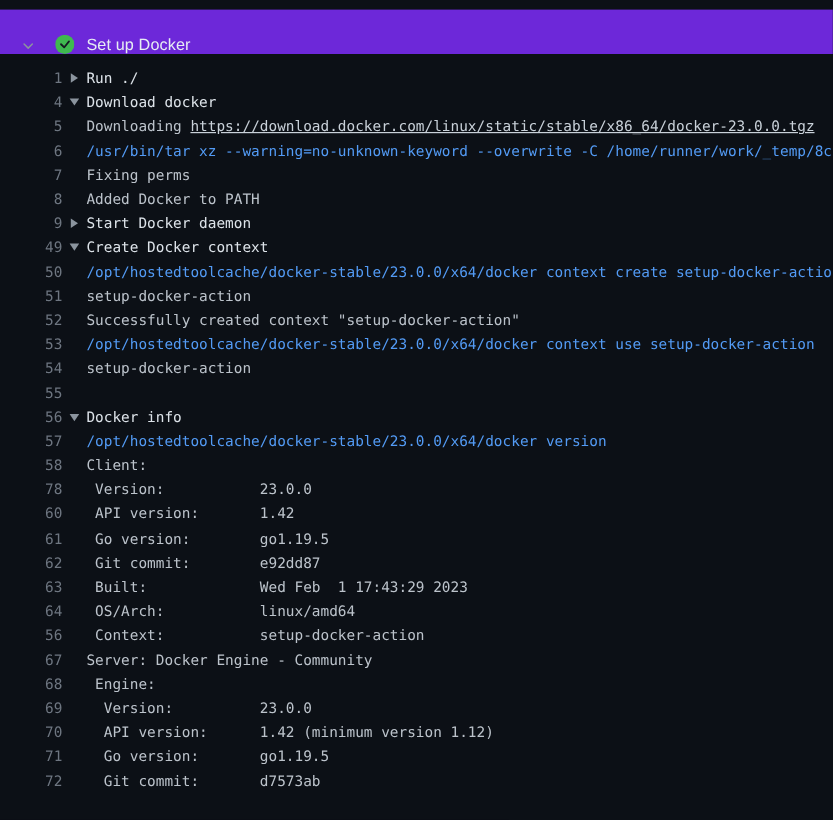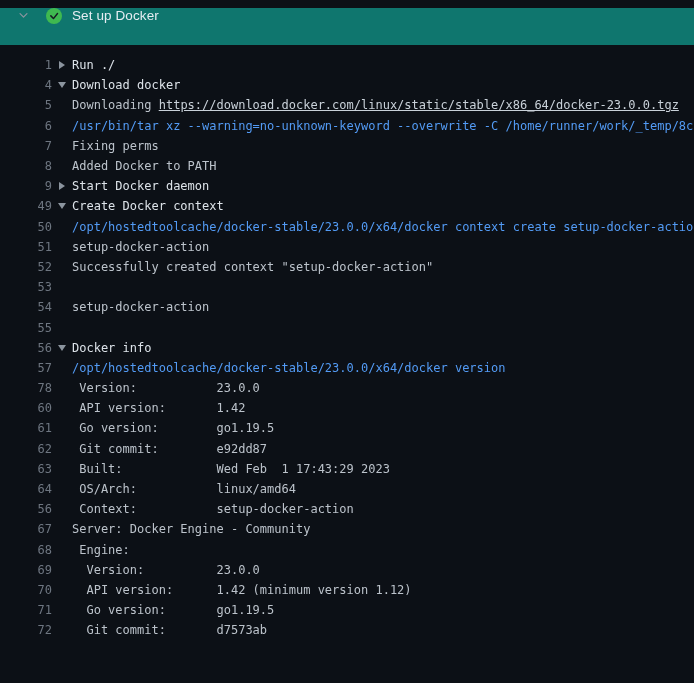--- a/index.html
+++ b/index.html
@@ -9,23 +9,23 @@
     overflow: hidden;
     font-family: "Liberation Sans", sans-serif;
   }
   .wrap { position: absolute; inset: 0; width: 694px; height: 683px; background: #0c1016; }
 
   
   .step-header {
     position: absolute;
     top: 8px; left: 0; right: 0;
     height: 37px;
-    background: #0f766e;
+    background: #6d28d9;
     display: flex;
-    align-items: flex-start;
+    align-items: flex-end;
     padding: 0 16px;
     cursor: pointer;
   }
   .chev {
     width: 14px; height: 14px;
     display: inline-flex; align-items: center; justify-content: center;
     margin-right: 16px;
     flex: none;
   }
   .status-icon {
@@ -120,25 +120,26 @@
       <div class="row"><span class="ln">4</span><span class="arrow-slot"><span class="tri-down"></span></span><span class="content group-label"><span class="plain">Download docker</span></span></div>
       <div class="row"><span class="ln">5</span><span class="arrow-slot"></span><span class="content"><span class="plain">Downloading </span><span class="link">https://download.docker.com/linux/static/stable/x86_64/docker-23.0.0.tgz</span></span></div>
       <div class="row"><span class="ln">6</span><span class="arrow-slot"></span><span class="content"><span class="cmd">/usr/bin/tar xz --warning=no-unknown-keyword --overwrite -C /home/runner/work/_temp/8c93</span></span></div>
       <div class="row"><span class="ln">7</span><span class="arrow-slot"></span><span class="content"><span class="plain">Fixing perms</span></span></div>
       <div class="row"><span class="ln">8</span><span class="arrow-slot"></span><span class="content"><span class="plain">Added Docker to PATH</span></span></div>
       <div class="row"><span class="ln">9</span><span class="arrow-slot"><span class="tri-right"></span></span><span class="content group-label"><span class="plain">Start Docker daemon</span></span></div>
       <div class="row"><span class="ln">49</span><span class="arrow-slot"><span class="tri-down"></span></span><span class="content group-label"><span class="plain">Create Docker context</span></span></div>
       <div class="row"><span class="ln">50</span><span class="arrow-slot"></span><span class="content"><span class="cmd">/opt/hostedtoolcache/docker-stable/23.0.0/x64/docker context create setup-docker-action</span></span></div>
       <div class="row"><span class="ln">51</span><span class="arrow-slot"></span><span class="content"><span class="plain">setup-docker-action</span></span></div>
       <div class="row"><span class="ln">52</span><span class="arrow-slot"></span><span class="content"><span class="plain">Successfully created context "setup-docker-action"</span></span></div>
-      <div class="row"><span class="ln">53</span><span class="arrow-slot"></span></div>
+      <div class="row"><span class="ln">53</span><span class="arrow-slot"></span><span class="content"><span class="cmd">/opt/hostedtoolcache/docker-stable/23.0.0/x64/docker context use setup-docker-action</span></span></div>
       <div class="row"><span class="ln">54</span><span class="arrow-slot"></span><span class="content"><span class="plain">setup-docker-action</span></span></div>
       <div class="row"><span class="ln">55</span><span class="arrow-slot"></span></div>
       <div class="row"><span class="ln">56</span><span class="arrow-slot"><span class="tri-down"></span></span><span class="content group-label"><span class="plain">Docker info</span></span></div>
       <div class="row"><span class="ln">57</span><span class="arrow-slot"></span><span class="content"><span class="cmd">/opt/hostedtoolcache/docker-stable/23.0.0/x64/docker version</span></span></div>
+      <div class="row"><span class="ln">58</span><span class="arrow-slot"></span><span class="content"><span class="plain">Client:</span></span></div>
       <div class="row"><span class="ln">78</span><span class="arrow-slot"></span><span class="content"><span class="plain"> Version:           23.0.0</span></span></div>
       <div class="row"><span class="ln">60</span><span class="arrow-slot"></span><span class="content"><span class="plain"> API version:       1.42</span></span></div>
       <div class="row"><span class="ln">61</span><span class="arrow-slot"></span><span class="content"><span class="plain"> Go version:        go1.19.5</span></span></div>
       <div class="row"><span class="ln">62</span><span class="arrow-slot"></span><span class="content"><span class="plain"> Git commit:        e92dd87</span></span></div>
       <div class="row"><span class="ln">63</span><span class="arrow-slot"></span><span class="content"><span class="plain"> Built:             Wed Feb  1 17:43:29 2023</span></span></div>
       <div class="row"><span class="ln">64</span><span class="arrow-slot"></span><span class="content"><span class="plain"> OS/Arch:           linux/amd64</span></span></div>
       <div class="row"><span class="ln">56</span><span class="arrow-slot"></span><span class="content"><span class="plain"> Context:           setup-docker-action</span></span></div>
       <div class="row"><span class="ln">67</span><span class="arrow-slot"></span><span class="content"><span class="plain">Server: Docker Engine - Community</span></span></div>
       <div class="row"><span class="ln">68</span><span class="arrow-slot"></span><span class="content"><span class="plain"> Engine:</span></span></div>
       <div class="row"><span class="ln">69</span><span class="arrow-slot"></span><span class="content"><span class="plain">  Version:          23.0.0</span></span></div>

